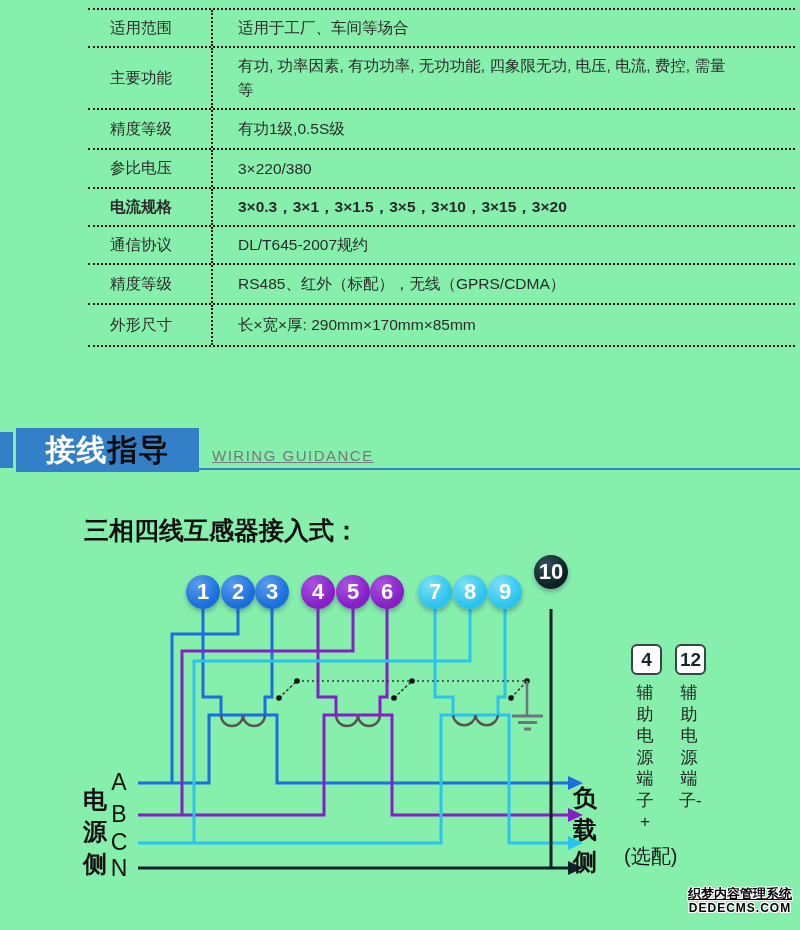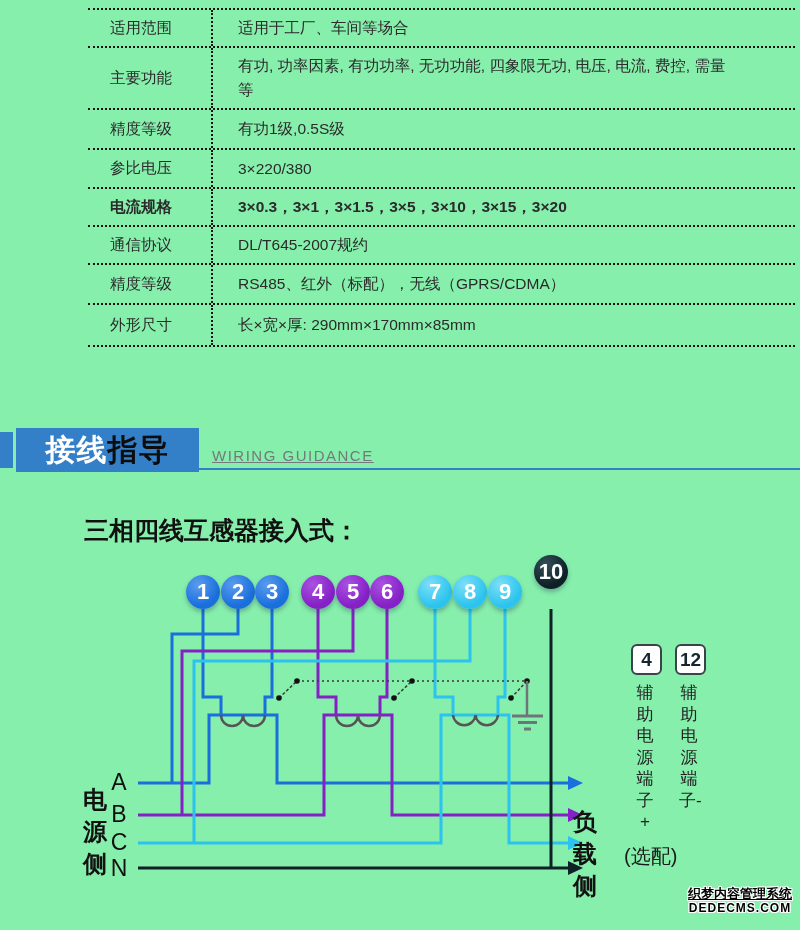--- a/index.html
+++ b/index.html
@@ -180,21 +180,21 @@
   <div class="term t-cyan" style="left:453px;top:575px;">8</div>
   <div class="term t-cyan" style="left:488px;top:575px;">9</div>
   <div class="term t-dark" style="left:534px;top:555px;">10</div>
 
   <div class="phase-label" style="left:106px;top:769px;">A</div>
   <div class="phase-label" style="left:106px;top:801px;">B</div>
   <div class="phase-label" style="left:106px;top:829px;">C</div>
   <div class="phase-label" style="left:106px;top:855px;">N</div>
 
   <div class="side-label" style="left:79px;top:784px;">电源侧</div>
-  <div class="side-label" style="left:569px;top:782px;margin-top:24px;">负载侧</div>
+  <div class="side-label" style="left:569px;top:782px;">负载侧</div>
 
   <div class="aux-box" style="left:631px;top:644px;">4</div>
   <div class="aux-box" style="left:675px;top:644px;">12</div>
   <div class="aux-label" style="left:635px;top:682px;">辅助电源端子+</div>
   <div class="aux-label" style="left:679px;top:682px;">辅助电源端子-</div>
   <div class="optional-note">(选配)</div>
 
   <div class="watermark">
     <div class="wm1">织梦内容管理系统</div>
     <div class="wm2">DEDECMS.COM</div>

